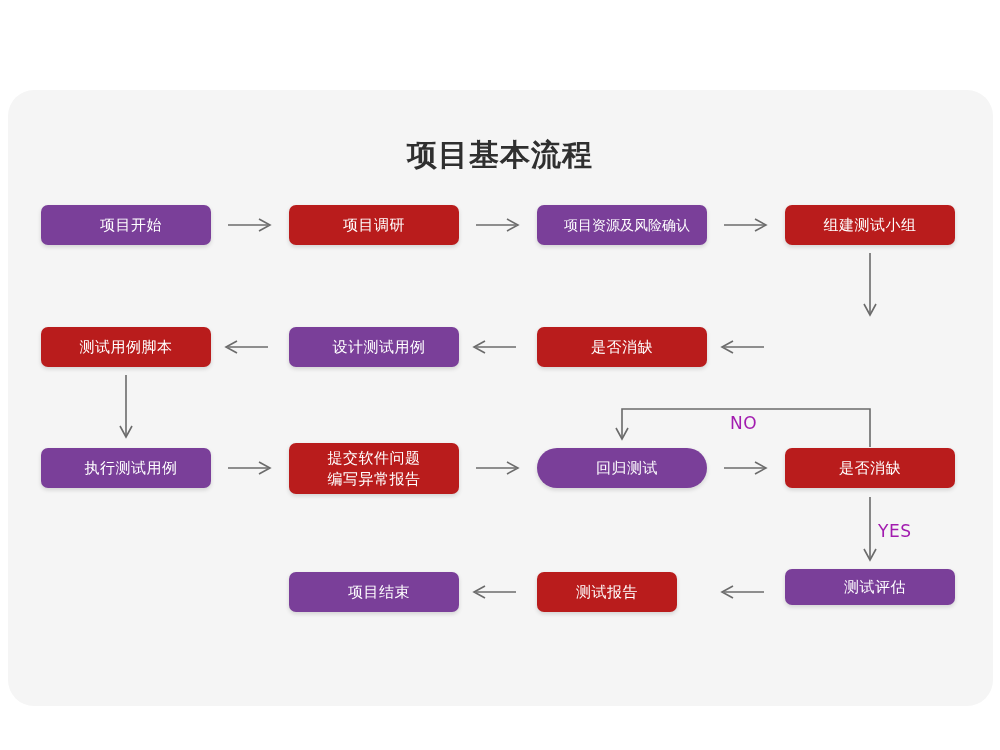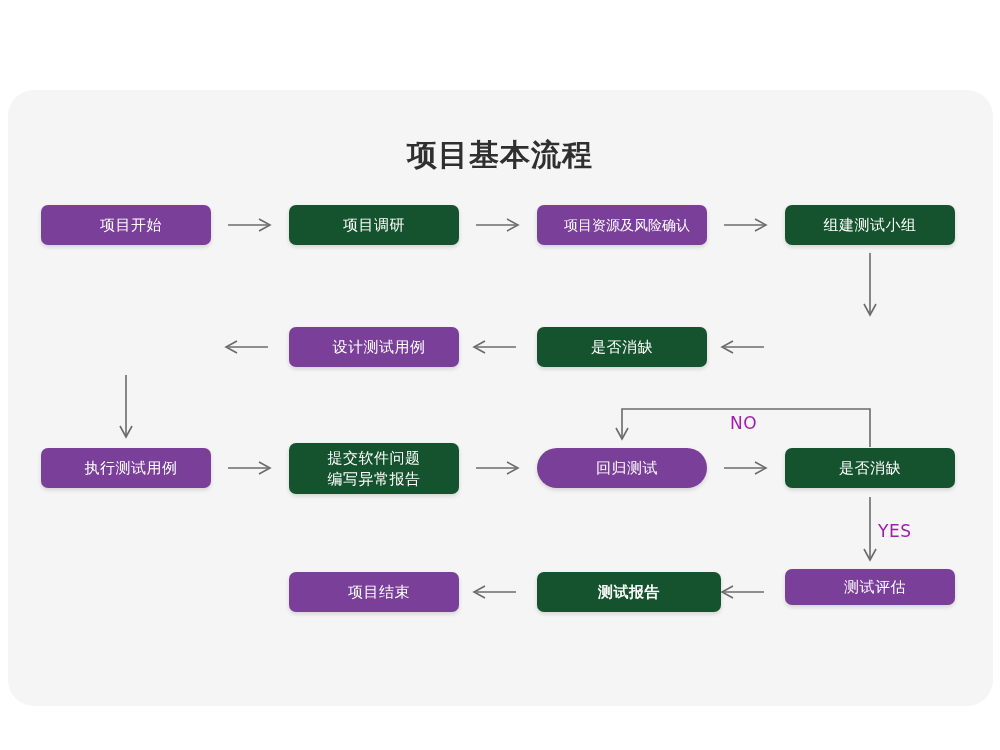--- a/index.html
+++ b/index.html
@@ -51,21 +51,21 @@
     text-align: center;
     color: #ffffff;
     font-size: 15px;
     line-height: 21px;
     letter-spacing: 0.5px;
     box-shadow: 0 2px 4px rgba(0,0,0,0.14);
     white-space: pre-line;
     user-select: none;
   }
   .node.purple { background: #7a3f99; padding-left: 10px; }
-  .node.gray   { background: #14532d; }
+  .node.gray   { background: #b91c1c; }
   .node.small-text { font-size: 14px; letter-spacing: 0px; }
 
   .edge-label {
     position: absolute;
     font-size: 17px;
     color: #a21caf;
     letter-spacing: 0.5px;
     user-select: none;
   }
   svg#edges {
@@ -164,26 +164,27 @@
   </svg>
 
   <div class="edge-label" style="left:730px; top:413px;">NO</div>
   <div class="edge-label" style="left:878px; top:521px;">YES</div>
 
   <div class="node purple" style="left:41px;  top:205px; width:170px; height:40px;">项目开始</div>
   <div class="node gray" style="left:289px; top:205px; width:170px; height:40px;">项目调研</div>
   <div class="node purple small-text" style="left:537px; top:205px; width:170px; height:40px;">项目资源及风险确认</div>
   <div class="node gray" style="left:785px; top:205px; width:170px; height:40px;">组建测试小组</div>
 
+  <div class="node gray" style="left:41px;  top:327px; width:170px; height:40px;">测试用例脚本</div>
   <div class="node purple" style="left:289px; top:327px; width:170px; height:40px;">设计测试用例</div>
   <div class="node gray" style="left:537px; top:327px; width:170px; height:40px;">是否消缺</div>
 
   <div class="node purple" style="left:41px;  top:448px; width:170px; height:40px;">执行测试用例</div>
   <div class="node gray" style="left:289px; top:443px; width:170px; height:51px;">提交软件问题
 编写异常报告</div>
   <div class="node purple" style="left:537px; top:448px; width:170px; height:40px;border-radius:20px;">回归测试</div>
   <div class="node gray" style="left:785px; top:448px; width:170px; height:40px;">是否消缺</div>
 
   <div class="node purple" style="left:289px; top:572px; width:170px; height:40px;">项目结束</div>
-  <div class="node gray" style="left:537px; top:572px; width:184px; height:40px;font-weight:bold;">测试报告</div>
+  <div class="node gray" style="left:537px; top:572px; width:140px; height:40px;">测试报告</div>
   <div class="node purple" style="left:785px; top:559px; width:170px; height:36px;margin-top:10px;">测试评估</div>
 
 </div>
 
 </body></html>

